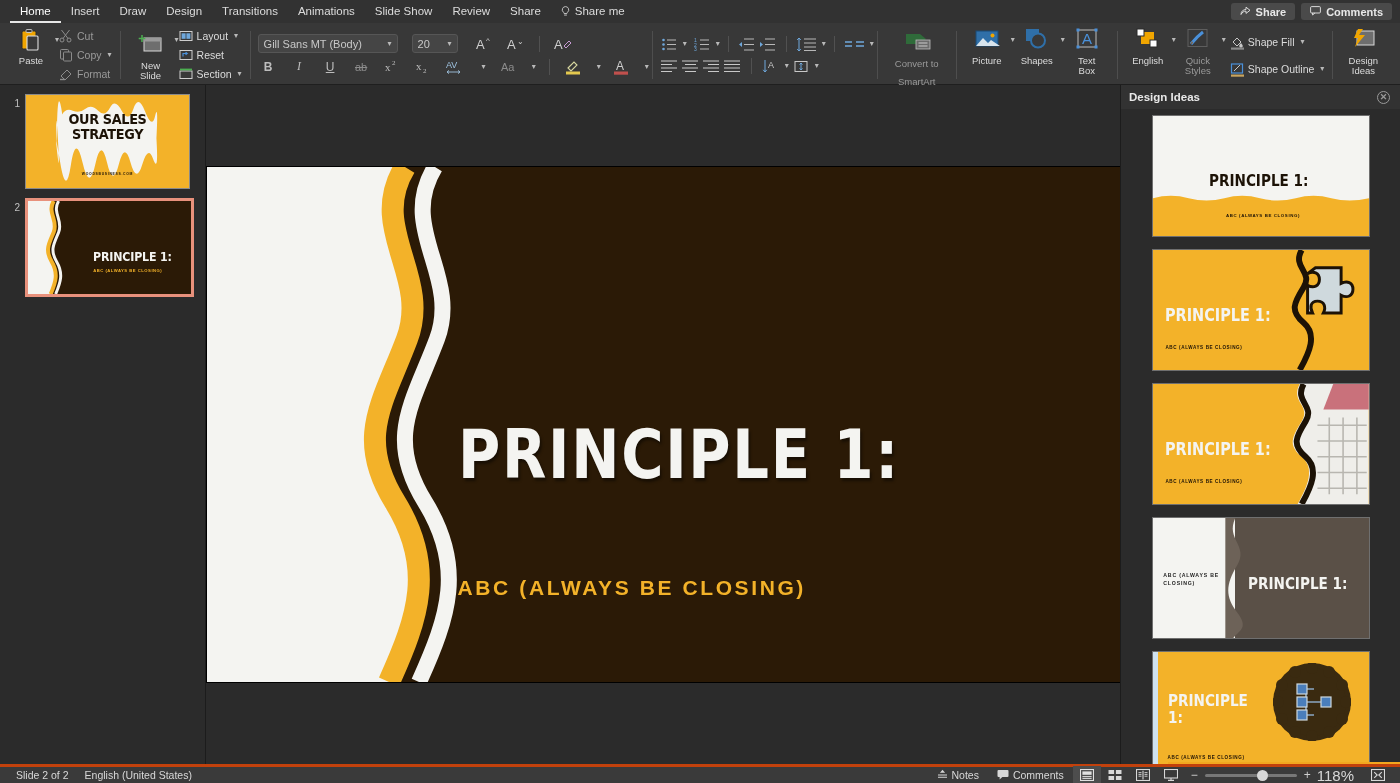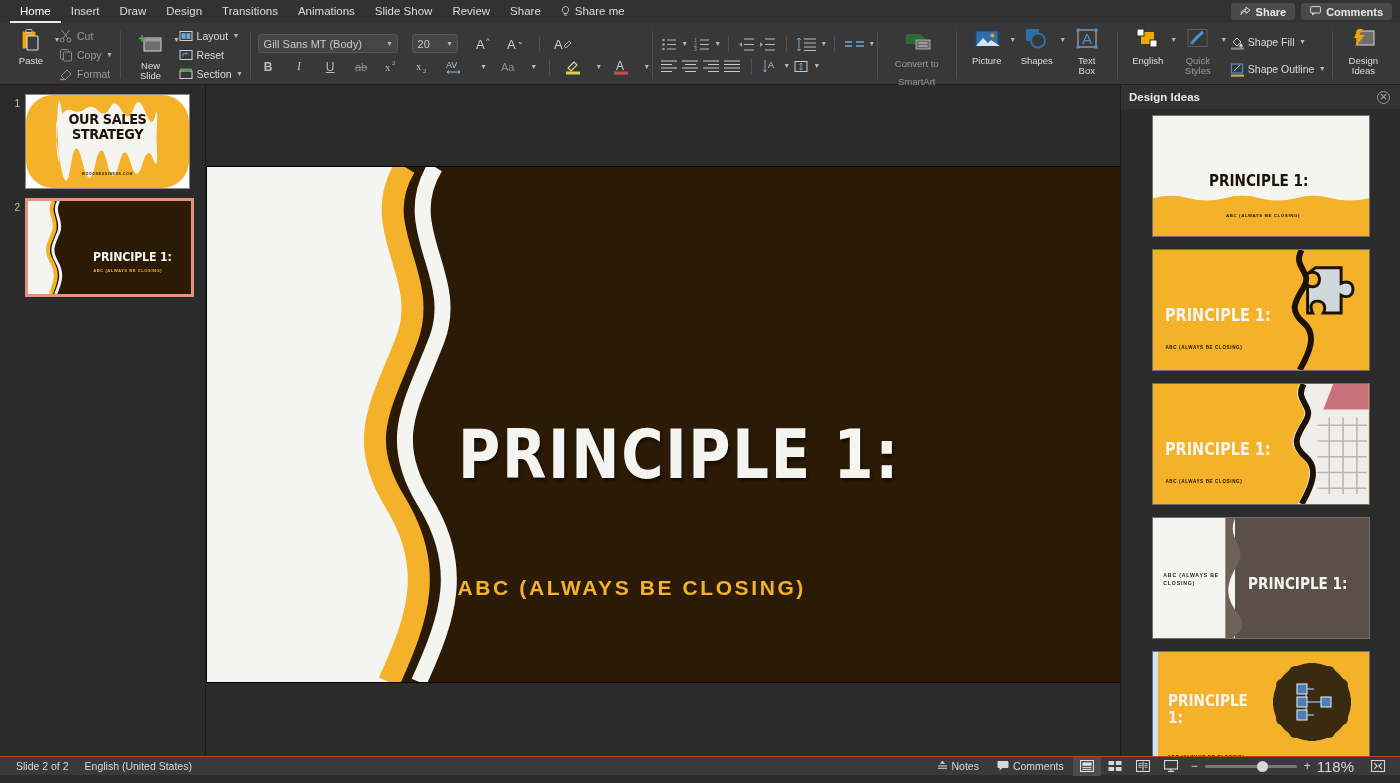--- a/index.html
+++ b/index.html
@@ -123,21 +123,21 @@
   }
   .thumb-row { display: flex; align-items: flex-start; padding: 3px 8px 6px 6px; }
   .thumb-num { width: 14px; font-size: 10px; color: #c0c0c0; text-align: right; padding-top: 4px; margin-right: 5px; }
   .thumb {
     width: 165px; height: 95px; position: relative; overflow: hidden;
     border: 1px solid #8a8a8a; background: #fff;
   }
   .thumb.selected { border: 3px solid #e8917c; width: 169px; height: 99px; }
 
   
-  .s1 { background: #f3b229; width:100%; height:100%; position: relative; border-radius: 27px; }
+  .s1 { background: #f3b229; width:100%; height:100%; position: relative; }
   .s1-title {
     position: absolute; left: 0; right: 0; top: 17px;
     text-align: center; font-size: 14px; font-weight: bold;
     font-family: "DejaVu Sans", sans-serif;
     color: #1c1206; letter-spacing: -0.4px; line-height: 15px;
     transform: scaleX(0.92);
   }
   .s1-url {
     position: absolute; left: 0; right: 0; bottom: 12px; text-align: center;
     font-size: 3.4px; font-weight: bold; letter-spacing: 0.7px; color: #1c1206;
@@ -243,25 +243,25 @@
   }
   .cardE .ic-sub { left: 7%; top: 86%; font-size: 4.6px; color: #1c1206; }
   .scallop {
     position: absolute; right: 8%; top: 9%;
     width: 78px; height: 78px; background: #3a2a10; border-radius: 50%;
   }
   .leftstripe { position: absolute; left:0; top:0; bottom:0; width: 5px; background: #cfe2ef; }
 
   
   .statusbar {
-    position: absolute; left: 0; right: 0; bottom: 8px; height: 19px;
+    position: absolute; left: 0; right: 0; bottom: 0; height: 19px;
     background: #3a3a3a;
     display: flex; align-items: center;
     font-size: 10.5px; color: #d8d8d8;
-    border-top: 1px solid #c2410c;
+    border-top: 3px solid #c2410c;
   }
   .sb-left { display: flex; align-items: center; gap: 16px; padding-left: 16px; }
   .sb-right { margin-left: auto; display: flex; align-items: center; gap: 0; padding-right: 8px; }
   .sb-btn { display: flex; align-items: center; gap: 4px; padding: 0 9px; height: 19px; }
   .sb-view { width: 28px; height: 19px; display: flex; align-items: center; justify-content: center; }
   .sb-view.active { background: #4d4d4d; }
   .zoom-slider { display: flex; align-items: center; gap: 7px; padding: 0 6px; }
   .ztrack { width: 92px; height: 3px; background: #777; border-radius: 2px; position: relative; }
   .zknob { position: absolute; left: 52px; top: -4px; width: 11px; height: 11px; border-radius: 50%; background: #d8d8d8; }
   .zsign { font-size: 12px; color: #cfcfcf; line-height: 1; }

